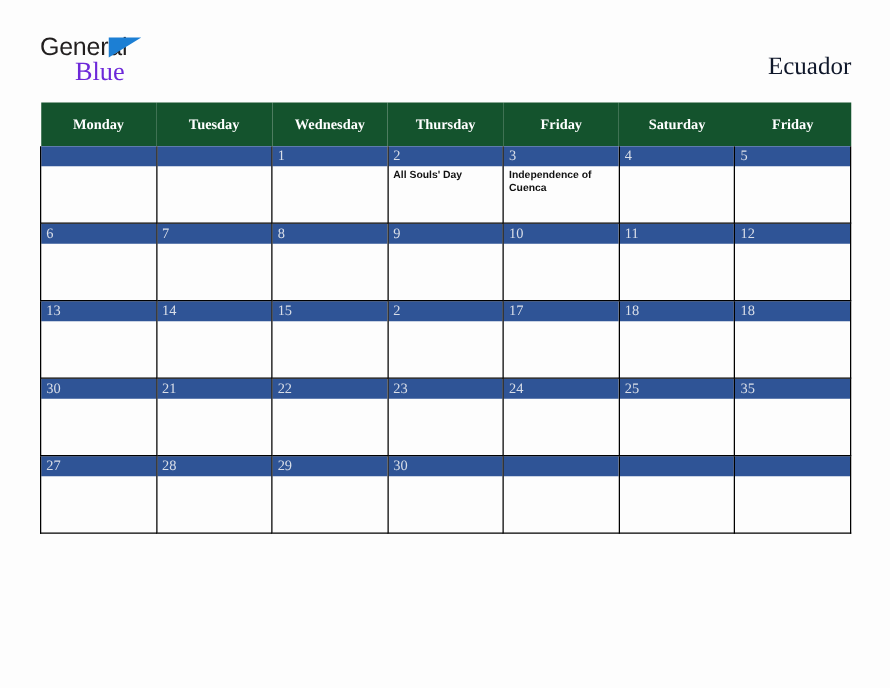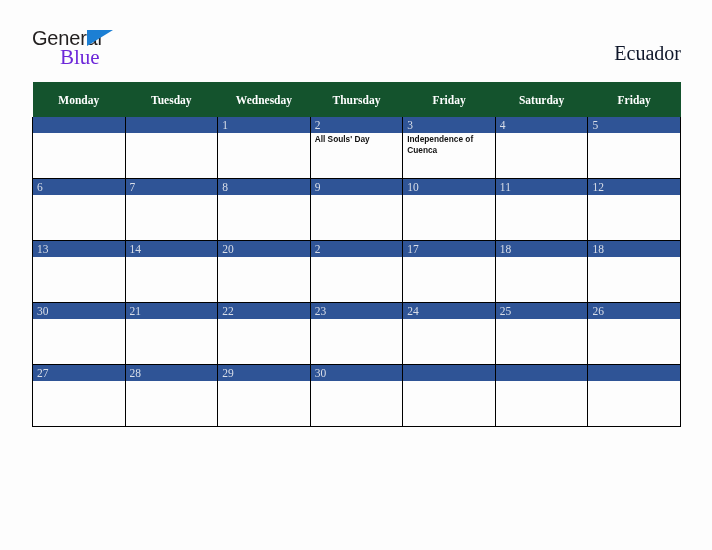--- a/index.html
+++ b/index.html
@@ -236,21 +236,21 @@
       <tr>
         <td>
             <div class="daybar">13</div>
             <div class="events"></div>
           </td>
         <td>
             <div class="daybar">14</div>
             <div class="events"></div>
           </td>
         <td>
-            <div class="daybar">20</div>
+            <div class="daybar">15</div>
             <div class="events"></div>
           </td>
         <td>
             <div class="daybar">2</div>
             <div class="events"></div>
           </td>
         <td>
             <div class="daybar">17</div>
             <div class="events"></div>
           </td>
@@ -283,21 +283,21 @@
           </td>
         <td>
             <div class="daybar">24</div>
             <div class="events"></div>
           </td>
         <td>
             <div class="daybar">25</div>
             <div class="events"></div>
           </td>
         <td>
-            <div class="daybar">26</div>
+            <div class="daybar">35</div>
             <div class="events"></div>
           </td>
       </tr>
 
       <tr>
         <td>
             <div class="daybar">27</div>
             <div class="events"></div>
           </td>
         <td>

